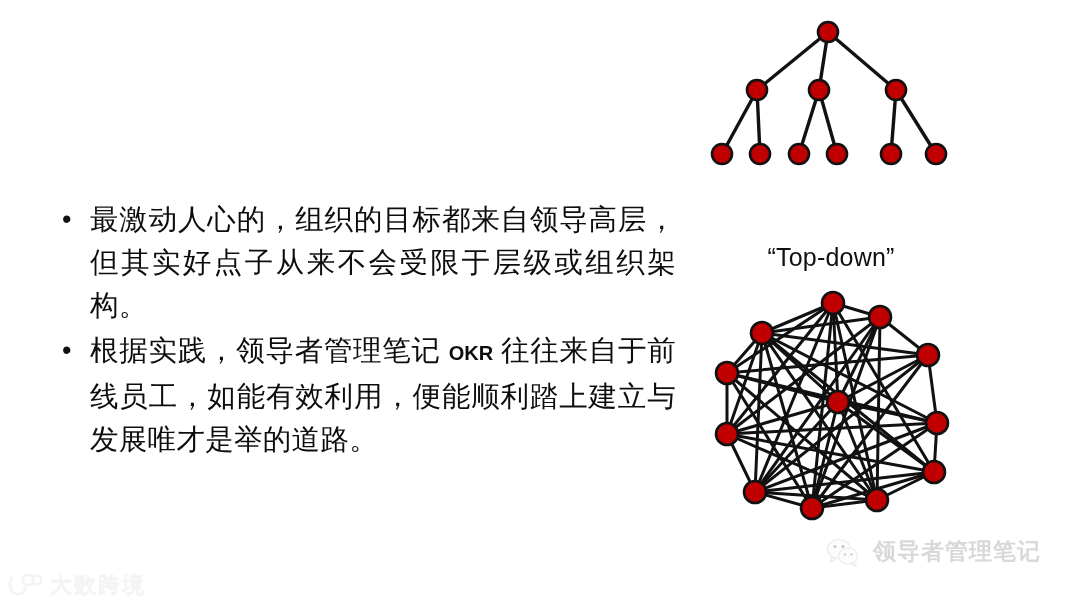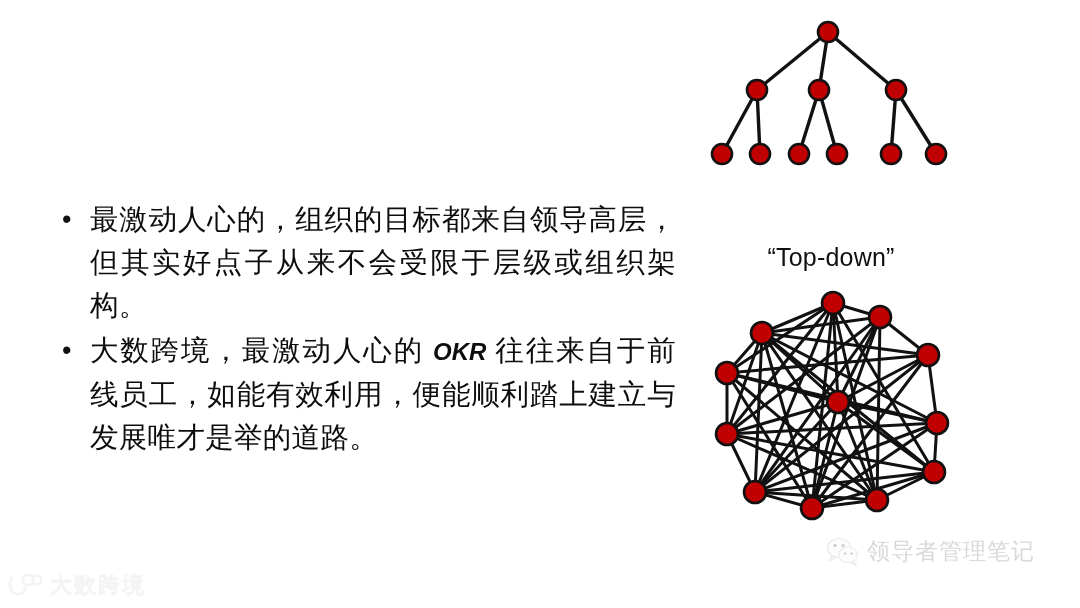--- a/index.html
+++ b/index.html
@@ -52,23 +52,22 @@
     line-height: 43px;
     color: #0d0d0d;
     letter-spacing: 0.3px;
     font-family: "Liberation Serif", "DejaVu Serif", serif;
     text-align: justify;
     text-align-last: left;
   }
   .bullet-text .kw {
     font-family: "Liberation Sans", "DejaVu Sans", sans-serif;
     font-weight: bold;
-    font-size: 24px;
+    font-size: 20px;
     letter-spacing: 0;
-    font-style: italic;
   }
 
   
   .diagram {
     position: absolute;
   }
   #tree-diagram {
     left: 688px;
     top: 6px;
     width: 286px;
@@ -119,23 +118,24 @@
     font-weight: bold;
     color: #f4f4f4;
     letter-spacing: 2px;
     text-shadow: 0 1px 0 rgba(0,0,0,0.055);
   }
   #wm-right {
     position: absolute;
     left: 826px;
     top: 536px;
     display: flex;
-    align-items: flex-start;
-    gap: 7px;
+    align-items: center;
+    gap: 13px;
     opacity: 0.55;
+    font-weight: bold;
   }
   #wm-right .wm-text {
     font-family: "DejaVu Sans", "Liberation Sans", sans-serif;
     font-size: 23px;
     color: #b9b9b9;
     letter-spacing: 1px;
   }
   #wm-right .wm-mark {
     width: 34px;
     height: 30px;
@@ -150,21 +150,21 @@
 
     <div class="bullet-row">
       <div class="bullet-marker">•</div>
       <div class="bullet-text">
         <span>最激动人心的，组织的目标都来自领导高层，但其实好点子从来不会受限于层级或组织架构。</span>
       </div>
     </div>
 
     <div class="bullet-row">
       <div class="bullet-marker">•</div>
-      <div class="bullet-text"><span>大数跨境，最激动人心的 </span><span class="kw">OKR</span><span> 往往来自于前线员工，如能有效利用，便能顺利踏上建立与发展唯才是举的道路。</span></div>
+      <div class="bullet-text"><span>根据实践，领导者管理笔记 </span><span class="kw">OKR</span><span> 往往来自于前线员工，如能有效利用，便能顺利踏上建立与发展唯才是举的道路。</span></div>
     </div>
 
   </div>
 
   <svg class="diagram" id="tree-diagram" viewBox="0 0 286 180">
     <g id="tree-edges">
         <line x1="140" y1="26" x2="69" y2="84" stroke="#111111" stroke-width="3.4" stroke-linecap="round"></line>
         <line x1="140" y1="26" x2="131" y2="84" stroke="#111111" stroke-width="3.4" stroke-linecap="round"></line>
         <line x1="140" y1="26" x2="208" y2="84" stroke="#111111" stroke-width="3.4" stroke-linecap="round"></line>
         <line x1="69" y1="84" x2="34" y2="148" stroke="#111111" stroke-width="3.4" stroke-linecap="round"></line>

